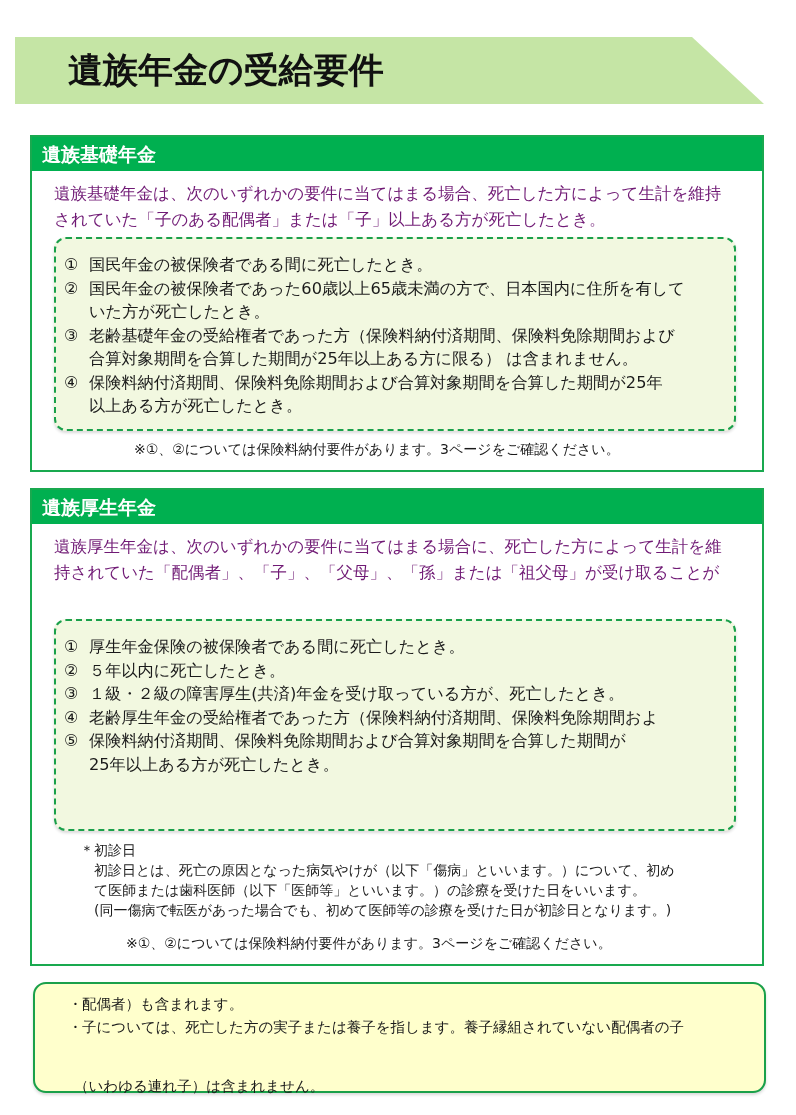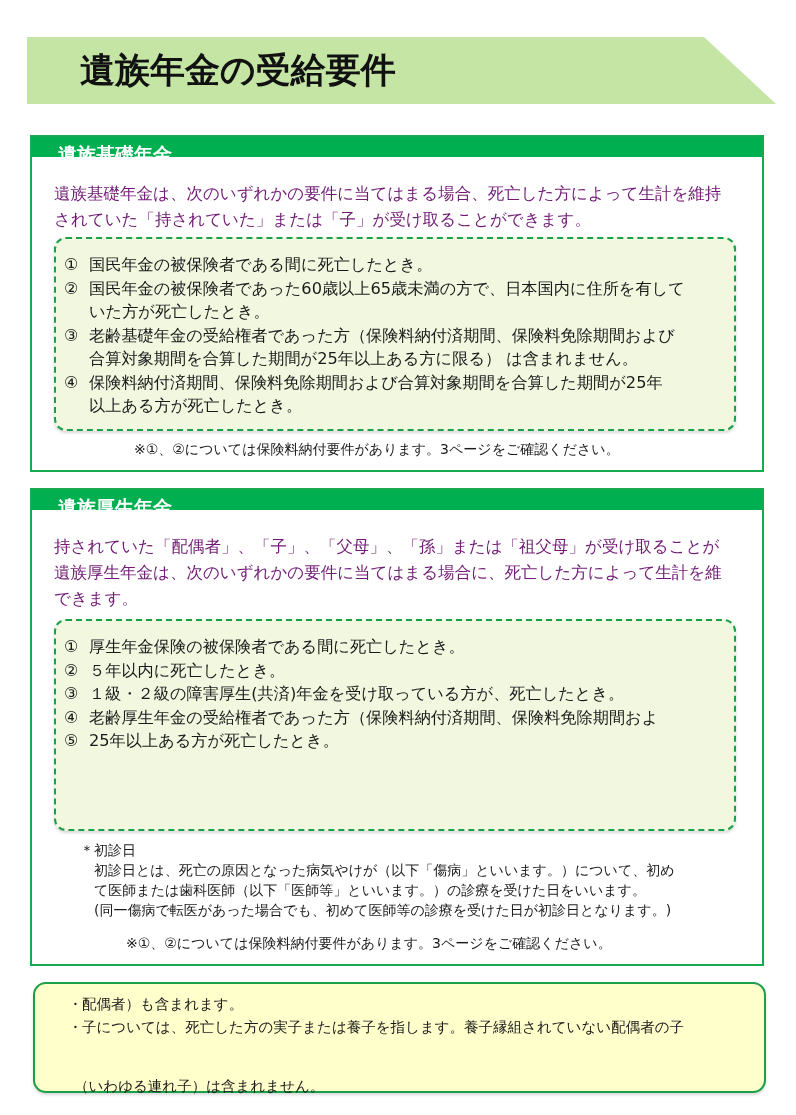--- a/index.html
+++ b/index.html
@@ -1,26 +1,26 @@
 <!DOCTYPE html>
 <html><head>
 <meta charset="utf-8">
 <style>
   html, body { margin:0; padding:0; background:#ffffff; }
   body { width:796px; height:1115px; position:relative; overflow:hidden;
          font-family:"DejaVu Sans", "Liberation Sans", sans-serif; color:#1a1a1a; }
-  .banner { position:absolute; left:27px; top:37px; width:749px; height:86px; }
+  .banner { position:absolute; left:15px; top:37px; width:749px; height:86px; }
   .banner svg { position:absolute; left:0; top:0; }
   .banner-title { position:absolute; left:53px; top:11px; font-size:35px; font-weight:bold;
                   color:#111; letter-spacing:0px; line-height:44px; white-space:nowrap; }
   .section { position:absolute; left:30px; width:734px; border:2px solid #19a94f; background:#fff; box-sizing:border-box; }
   .sec1 { top:135px; height:337px; }
   .sec2 { top:488px; height:478px; }
-  .sec-header { height:20px; background:#00b050; color:#fff; font-weight:bold; font-size:19px;
-                line-height:34px; padding-left:26px; }
+  .sec-header { height:34px; background:#00b050; color:#fff; font-weight:bold; font-size:19px;
+                line-height:34px; padding-left:10px; }
   .intro { position:absolute; left:22px; font-size:16.5px; line-height:26px; width:690px; color:#701a75; }
   .dbox { position:absolute; left:22px; width:682px; background:#f2f8e0; border:2px dashed #1aa04a;
           border-radius:12px; box-sizing:border-box; padding:14px 0 0 8px; box-shadow:0 2px 3px rgba(0,0,0,0.15); }
   .item { position:relative; font-size:16.2px; line-height:23.5px; padding-left:25px; }
   .item .num { position:absolute; left:0; top:0; }
   .note { position:absolute; font-size:14px; line-height:20px; color:#1a1a1a; white-space:nowrap;margin-left:44px; }
   .fn { position:absolute; left:48px; font-size:14px; line-height:20px; }
   .fn-head { position:relative; padding-left:14px; }
   .fn-star { position:absolute; left:0; top:0; }
   .fn-body { padding-left:14px; }
@@ -36,21 +36,21 @@
   <svg width="749" height="67">
     <polygon points="0,0 677,0 749,67 0,67" fill="#c5e5a5"></polygon>
   </svg>
   <div class="banner-title">遺族年金の受給要件</div>
 </div>
 
 <div class="section sec1">
   <div class="sec-header">遺族基礎年金</div>
   <div class="intro" style="top:44px;">
     <div>遺族基礎年金は、次のいずれかの要件に当てはまる場合、死亡した方によって生計を維持</div>
-    <div>されていた「持されていた」または「子」が受け取ることができます。</div>
+    <div>されていた「子のある配偶者」または「子」以上ある方が死亡したとき。</div>
   </div>
   <div class="dbox" style="top:100px; height:194px;">
     <div class="item">
       <span class="num">①</span>
       <div>国民年金の被保険者である間に死亡したとき。</div>
     </div>
     <div class="item">
       <span class="num">②</span>
       <div>国民年金の被保険者であった60歳以上65歳未満の方で、日本国内に住所を有して</div>
       <div>いた方が死亡したとき。</div>
@@ -65,43 +65,43 @@
       <div>保険料納付済期間、保険料免除期間および合算対象期間を合算した期間が25年</div>
       <div>以上ある方が死亡したとき。</div>
     </div>
   </div>
   <div class="note" style="left:58px; top:302px;">※①、②については保険料納付要件があります。3ページをご確認ください。</div>
 </div>
 
 <div class="section sec2">
   <div class="sec-header">遺族厚生年金</div>
   <div class="intro" style="top:44px;">
+    <div>遺族厚生年金は、次のいずれかの要件に当てはまる場合に、死亡した方によって生計を維</div>
     <div>持されていた「配偶者」、「子」、「父母」、「孫」または「祖父母」が受け取ることが</div>
-    <div>遺族厚生年金は、次のいずれかの要件に当てはまる場合に、死亡した方によって生計を維</div>
-    <div>できます。</div>
   </div>
   <div class="dbox" style="top:129px; height:212px;">
     <div class="item">
       <span class="num">①</span>
       <div>厚生年金保険の被保険者である間に死亡したとき。</div>
     </div>
     <div class="item">
       <span class="num">②</span>
       <div>５年以内に死亡したとき。</div>
     </div>
     <div class="item">
       <span class="num">③</span>
       <div>１級・２級の障害厚生(共済)年金を受け取っている方が、死亡したとき。</div>
     </div>
     <div class="item">
       <span class="num">④</span>
       <div>老齢厚生年金の受給権者であった方（保険料納付済期間、保険料免除期間およ</div>
     </div>
     <div class="item">
       <span class="num">⑤</span>
+      <div>保険料納付済期間、保険料免除期間および合算対象期間を合算した期間が</div>
       <div>25年以上ある方が死亡したとき。</div>
     </div>
   </div>
   <div class="fn" style="top:350px;">
     <div class="fn-head">
       <span class="fn-star">＊</span>
       <span>初診日</span>
     </div>
     <div class="fn-body">初診日とは、死亡の原因となった病気やけが（以下「傷病」といいます。）について、初め</div>
     <div class="fn-body">て医師または歯科医師（以下「医師等」といいます。）の診療を受けた日をいいます。</div>

